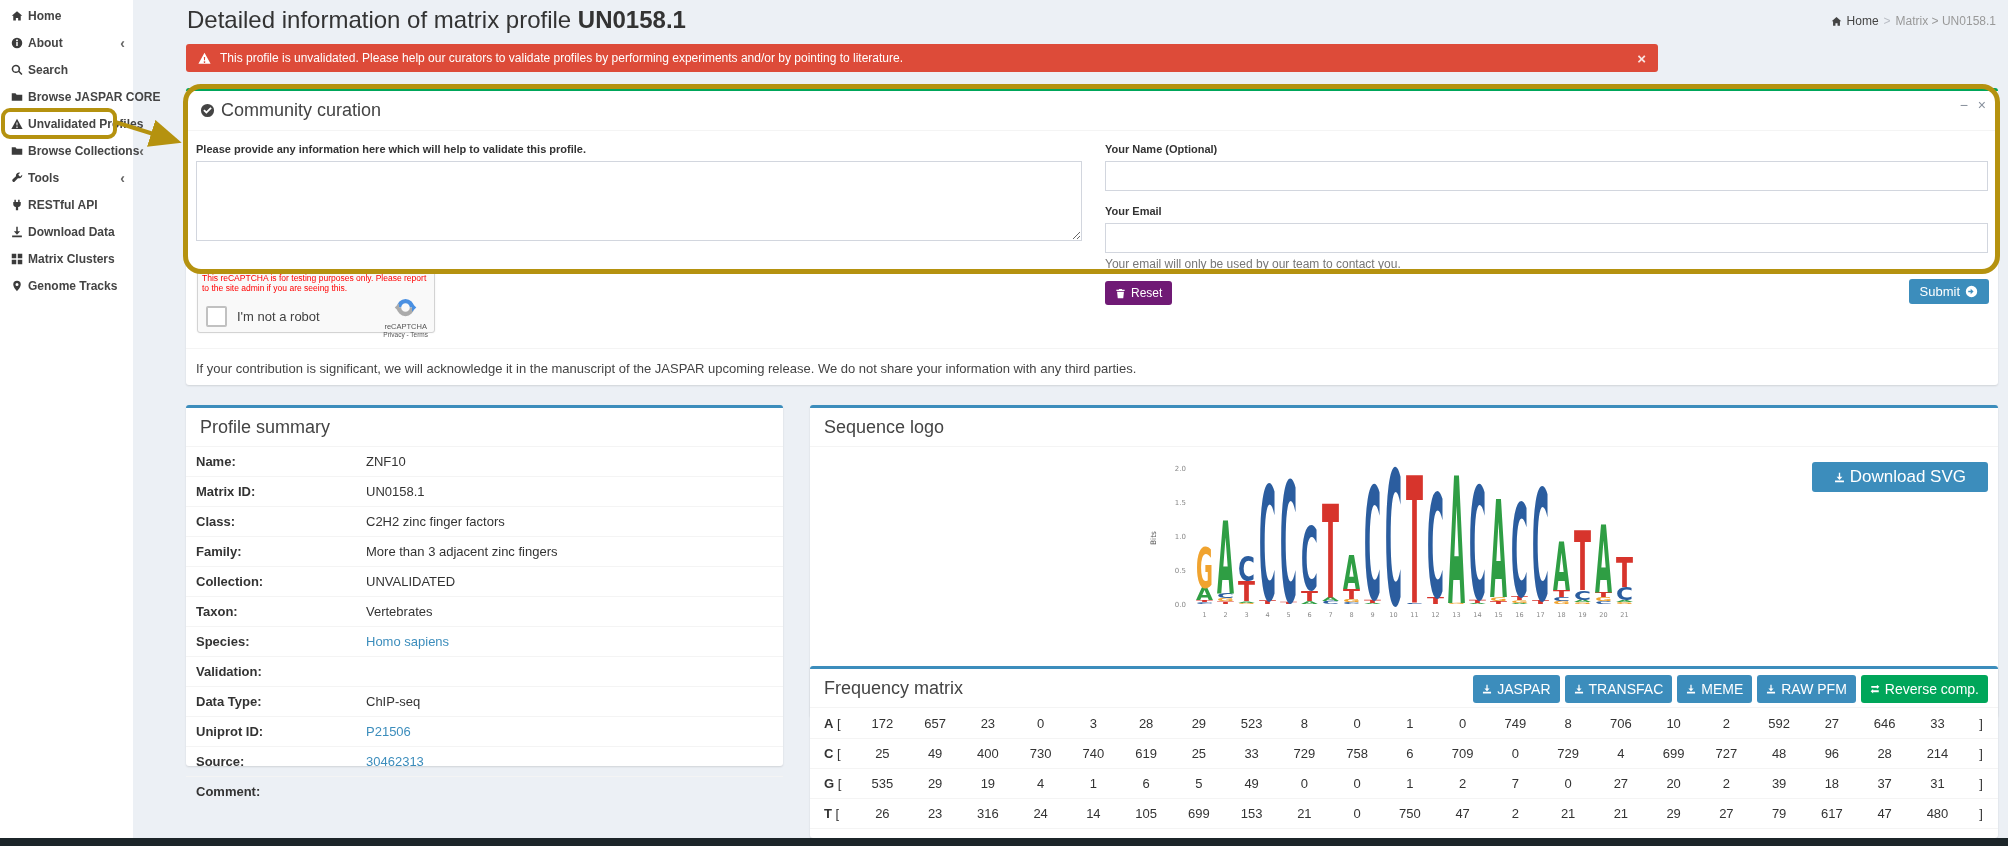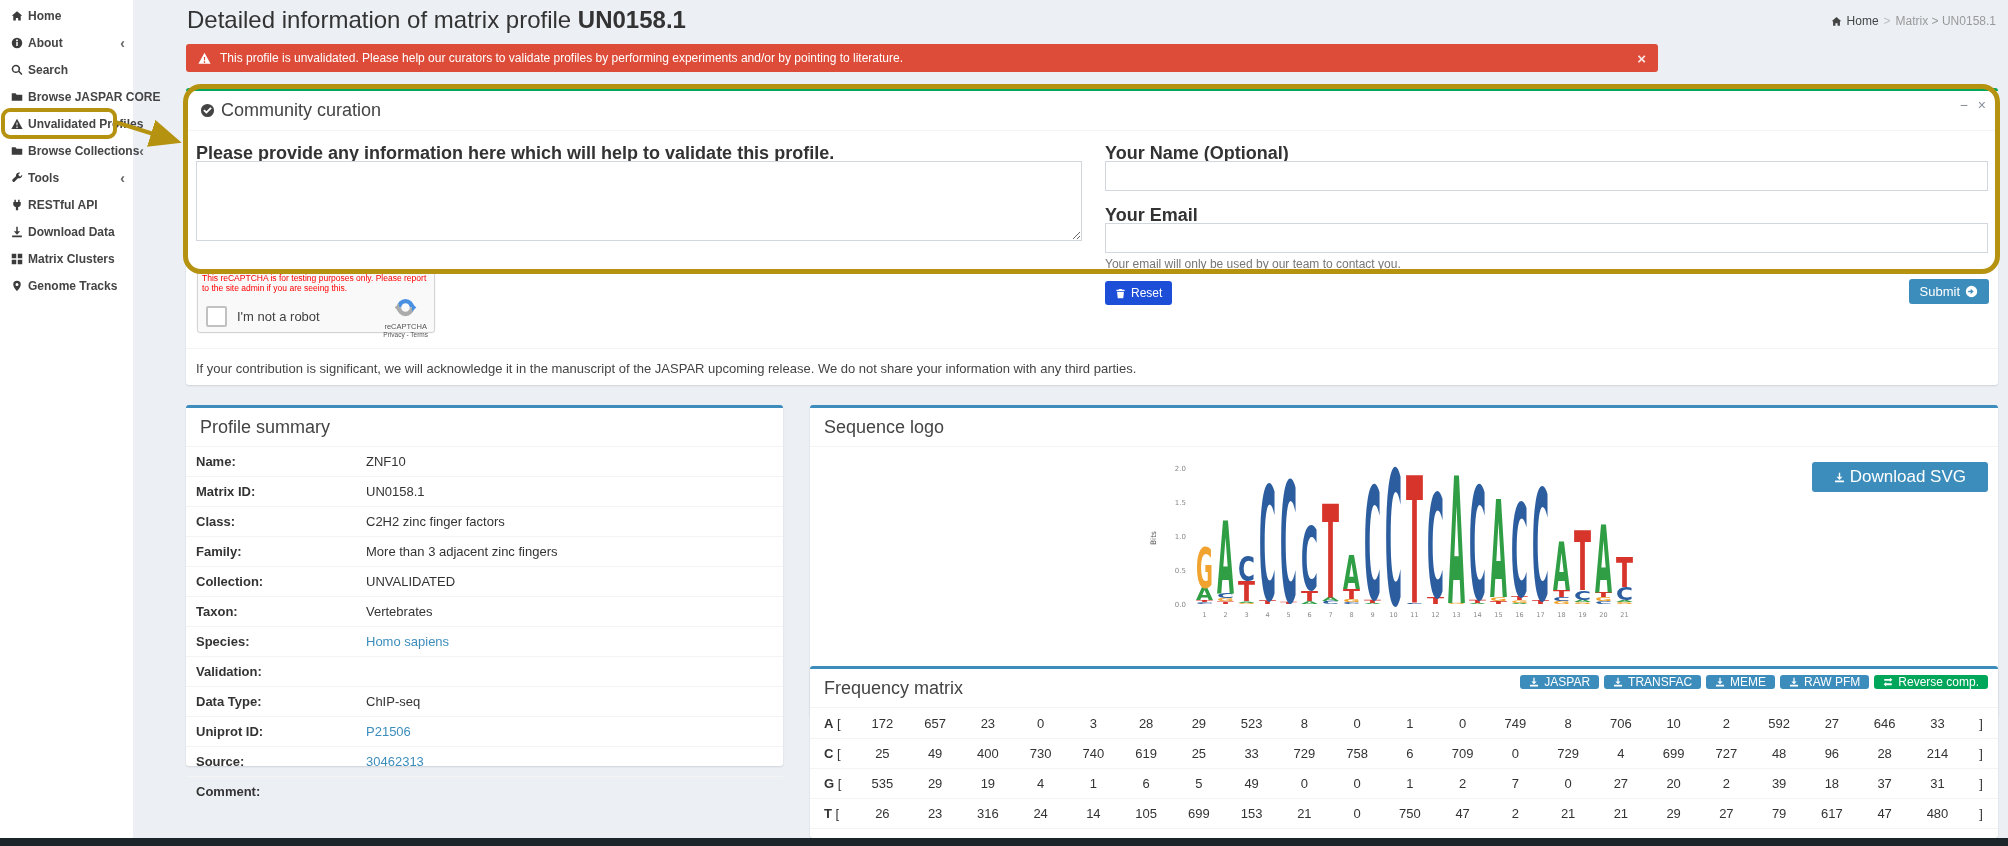--- a/index.html
+++ b/index.html
@@ -32,39 +32,39 @@
   .box { position:absolute; background:#fff; border-radius:3px; border-top:3px solid #3c8dbc; box-shadow:0 1px 2px rgba(0,0,0,.12); z-index:3; }
   .box.success { border-top-color:#00a65a; }
   .box-header { position:relative; padding:9px 14px 8px 14px; border-bottom:1px solid #f4f4f4; }
   .box-title { font-size:18px; color:#444; display:inline-flex; align-items:center; gap:6px; }
   .box-title .ic { width:15px; height:15px; fill:#444; }
   .box-tools { position:absolute; right:12px; top:7px; color:#87909c; font-size:14px; display:flex; gap:10px; }
   .box-tools span { cursor:pointer; line-height:1; }
 
   
   .curation { left:186px; top:88px; width:1812px; height:297px; }
-  .form-label { position:absolute; font-size:18px; font-weight:700; color:#333; }
+  .form-label { position:absolute; font-size:11px; font-weight:700; color:#333; }
   .input, .txtarea { border:1px solid #d2d6de; font-size:13px; padding:4px 8px; color:#333; background:#fff; outline:none; font-family:inherit; }
   .txtarea { position:absolute; left:10px; top:70px; width:886px; height:80px; resize:both; }
   .in-name { position:absolute; left:919px; top:70px; width:883px; height:30px; }
   .in-email { position:absolute; left:919px; top:132px; width:883px; height:30px; }
   .email-note { position:absolute; left:919px; top:166px; font-size:12px; color:#767676; }
 
   .recaptcha { position:absolute; left:11px; top:180px; width:238px; height:62px; background:#f9f9f9; border:1px solid #d3d3d3; border-radius:3px; box-shadow:0 0 2px rgba(0,0,0,.08); }
   .rc-warn { color:#ff0000; font-size:8.5px; line-height:1.15; padding:2px 4px 0 4px; }
   .rc-row { display:flex; align-items:center; padding:2px 6px 0 8px; }
   .rc-box { width:21px; height:21px; background:#fff; border:2px solid #c1c1c1; border-radius:2px; cursor:pointer; flex:0 0 21px; }
   .rc-label { font-size:13px; color:#404040; margin-left:10px; }
   .rc-brand { margin-left:auto; text-align:center; }
   .rc-brand .nm { font-size:7.5px; color:#555; margin-top:-1px; }
   .rc-brand .lk { font-size:6.5px; color:#555; cursor:pointer; }
 
   .btn { display:inline-flex; align-items:center; gap:5px; border:none; border-radius:3px; color:#fff; cursor:pointer; font-family:inherit; }
   .btn .ic { fill:#fff; }
-  .btn-reset { position:absolute; left:919px; top:190px; background:#1d4ed8; font-size:12px; padding:5px 10px; }
+  .btn-reset { position:absolute; left:919px; top:190px; background:#701a75; font-size:12px; padding:5px 10px; }
   .btn-reset .ic { width:11px; height:11px; }
   .btn-submit { position:absolute; right:9px; top:188px; background:#3c8dbc; font-size:13px; padding:5px 11px; }
   .btn-submit .ic { width:13px; height:13px; }
   .cur-footer { position:absolute; left:0; right:0; top:257px; border-top:1px solid #f4f4f4; padding:12px 10px; font-size:13px; color:#444; }
 
   
   .profile { left:186px; top:405px; width:597px; height:361px; }
   .ptable { width:100%; border-collapse:collapse; }
   .ptable td { font-size:13px; padding:7px 10px; border-bottom:1px solid #f4f4f4; color:#333; }
   .ptable td.lbl { font-weight:700; width:170px; }
@@ -73,21 +73,21 @@
 
   
   .logobox { left:810px; top:405px; width:1188px; height:312px; }
   .btn-dlsvg { position:absolute; right:10px; top:6px; background:#3c8dbc; font-size:17px; padding:5px 22px;margin-top:48px; }
   .btn-dlsvg .ic { width:11px; height:11px; }
   .logo-wrap { position:absolute; left:50%; top:44px; transform:translateX(-50%); }
 
   
   .matrixbox { left:810px; top:666px; width:1188px; height:172px; overflow:hidden; }
   .mx-btns { position:absolute; right:10px; top:6px; display:flex; gap:5px; }
-  .mx-btn { background:#3c8dbc; font-size:12px; padding:0 9px; }
+  .mx-btn { background:#3c8dbc; font-size:14px; padding:6px 9px; }
   .mx-btn .ic { width:10px; height:10px; }
   .mx-btn.green { background:#00a65a; }
   .mtable { width:100%; border-collapse:collapse; table-layout:fixed; margin-top:1px; }
   .mtable td { font-size:13px; color:#333; padding:7px 2px; border-bottom:1px solid #f4f4f4; text-align:center; }
   .mtable td.base { text-align:left; padding-left:14px; width:46px; white-space:nowrap; }
   .mtable td.close { width:34px; }
 
   
   .annot { position:absolute; border:5px solid #b5920f; border-radius:18px; z-index:50; pointer-events:none; }
   .annot-side { left:1px; top:108px; width:116px; height:31px; border-width:4px; border-radius:9px; }

